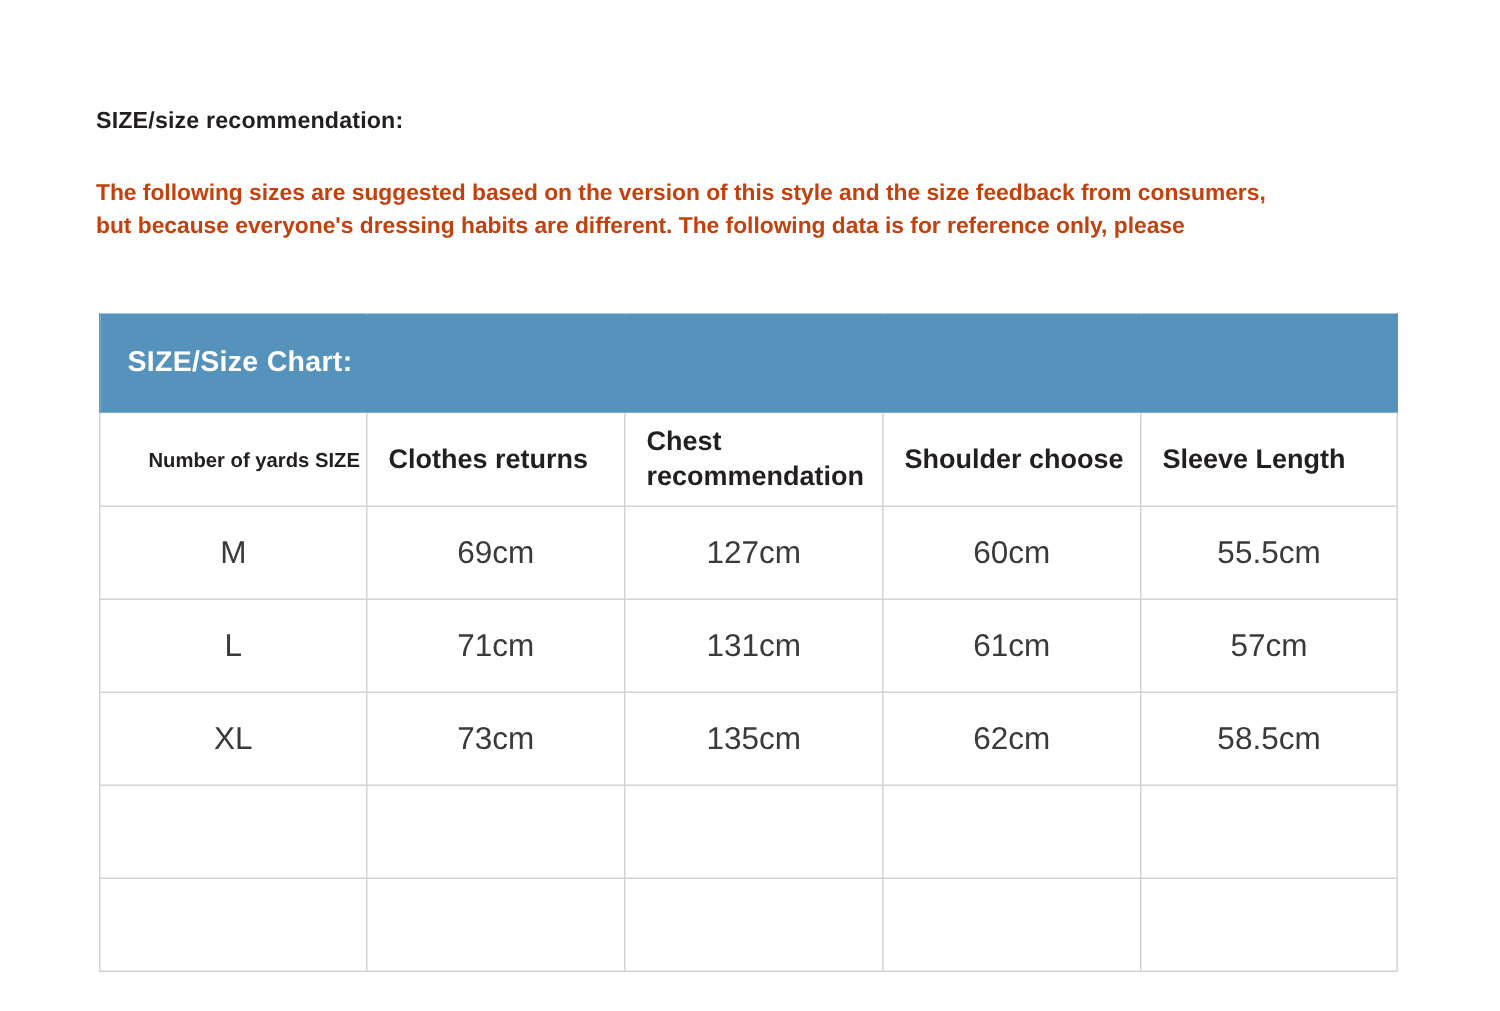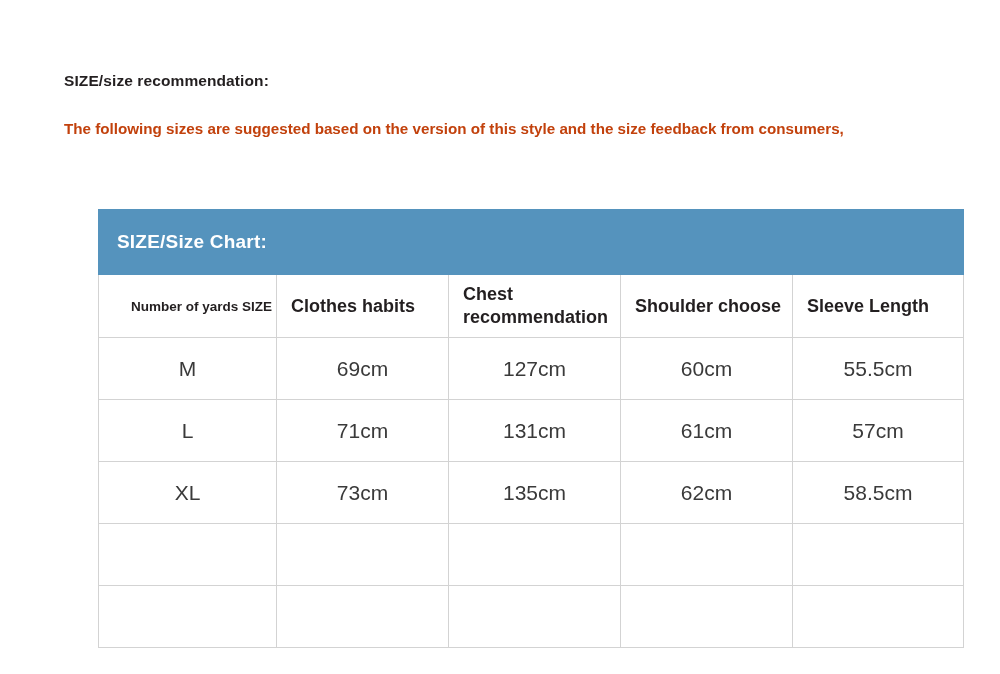--- a/index.html
+++ b/index.html
@@ -45,21 +45,20 @@
   .table-wrap {
     position: absolute;
     left: 66px;
     top: 209px;
     width: 865px;
   }
   table.size-chart {
     border-collapse: collapse;
     width: 865px;
     table-layout: fixed;
-    margin-left: 32px;
   }
   table.size-chart td {
     border: 1px solid #d3d3d3;
     padding: 0;
     vertical-align: middle;
   }
   .chart-title-cell {
     background: #5593bd;
     color: #ffffff;
     height: 64px;
@@ -103,38 +102,39 @@
 </style>
 </head>
 <body>
 
 <div class="page">
 
   <div class="heading">SIZE/size recommendation:</div>
 
   <div class="intro">
     <p>The following sizes are suggested based on the version of this style and the size feedback from consumers,</p>
+    <p>but because everyone's dressing habits are different. The following data is for reference only, please</p>
   </div>
 
   <div class="table-wrap">
     <table class="size-chart">
       <colgroup>
         <col class="c1">
           <col class="c2">
           <col class="c3">
           <col class="c4">
           <col class="c5">
       </colgroup>
       <tbody>
         <tr>
           <td class="chart-title-cell" colspan="5">SIZE/Size Chart:</td>
         </tr>
         <tr class="hdr-row">
           <td class="first">Number of yards SIZE</td>
-          <td class="rest">Clothes habits</td>
+          <td class="rest">Clothes returns</td>
           <td class="rest">Chest recommendation</td>
           <td class="rest">Shoulder choose</td>
           <td class="rest">Sleeve Length</td>
         </tr>
         <tr class="data-row">
           <td>M</td>
           <td>69cm</td>
           <td>127cm</td>
           <td>60cm</td>
           <td>55.5cm</td>

